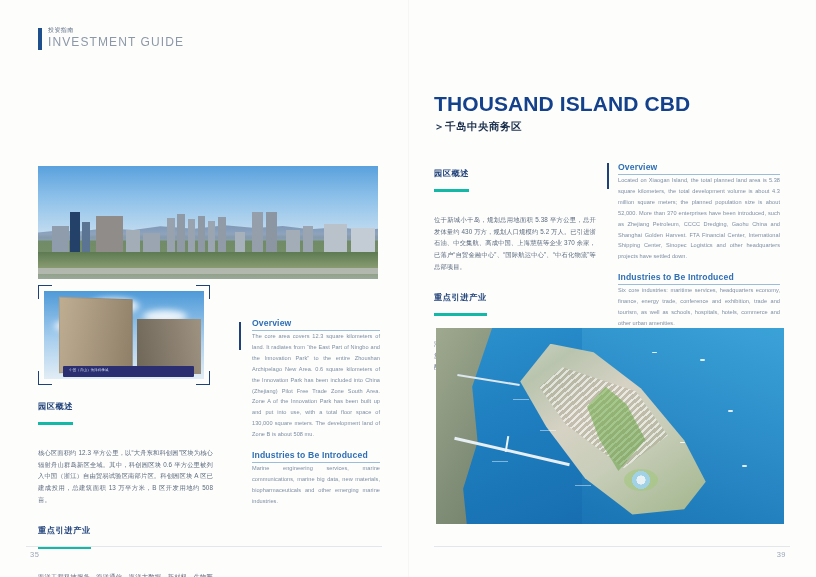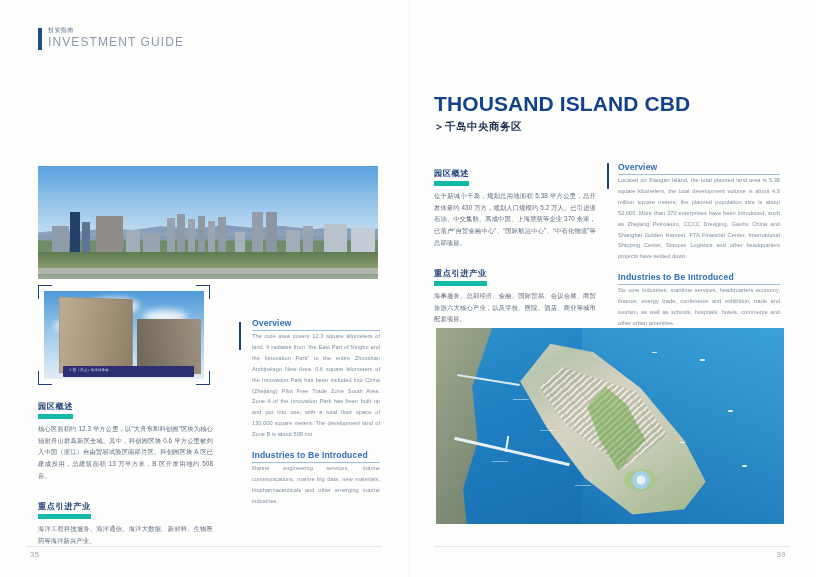--- a/index.html
+++ b/index.html
@@ -105,22 +105,22 @@
   .ae-flower { position:absolute; left:54%; top:72%; width:34px; height:22px;
      background: radial-gradient(circle at 50% 50%, #eaf3f8 0 22%, #9fd2e8 23% 44%, rgba(160,200,120,.55) 45% 100%);
      border-radius:50%; opacity:.95;}
   .ae-boat { position:absolute; width:5px; height:1.4px; background:rgba(255,255,255,.85); border-radius:1px;}
   .ae-wake { position:absolute; width:16px; height:1px; background:rgba(255,255,255,.45);}
 
   
   .col { position: absolute; }
   .h-cn {
     font-size: 8.2px; font-weight: 700; color: #1f4179;
-    border-bottom: 5px solid #14b8a6; padding-bottom: 2px; display: inline-block;
-    margin-bottom: 4px; letter-spacing: .6px;
+    border-bottom: 3px solid #14b8a6; padding-bottom: 10px; display: inline-block;
+    margin-bottom: 22px; letter-spacing: .6px;
   }
   .p-cn {
     font-size: 6.3px; line-height: 1.85; color: #5b6a7d; text-align: justify;
     letter-spacing: .1px;
   }
   .h-en {
     font-size: 8.6px; font-weight: 700; color: #2f6fb5;
     border-bottom: 1px solid #9cbcdc; padding-bottom: 2px;
     margin-bottom: 0; letter-spacing: .15px;
   }

